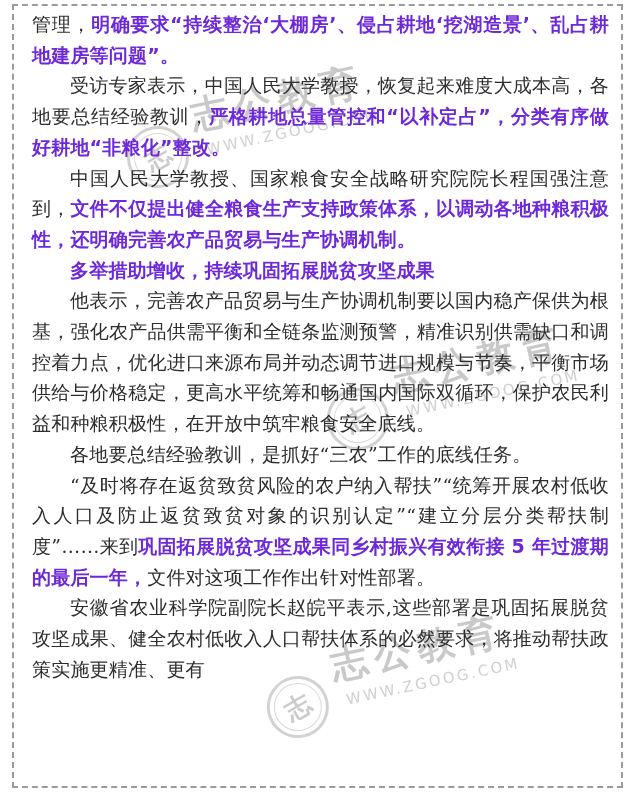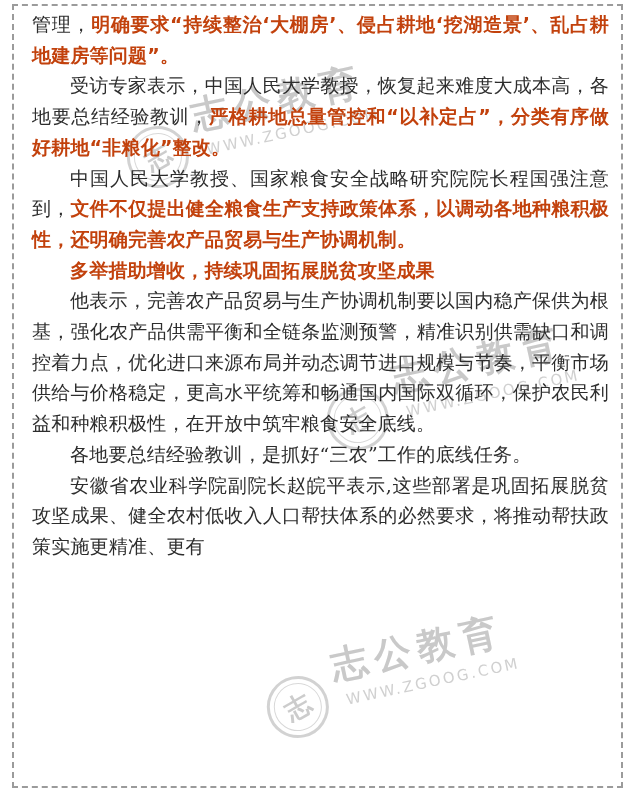--- a/index.html
+++ b/index.html
@@ -37,21 +37,21 @@
     margin: 0;
     font-size: 19px;
     line-height: 30.7px;
     text-align: justify;
     color: #2d2d2d;
     letter-spacing: 0.2px;
   }
   .para.indent { text-indent: 2em; }
   .run.bold {
     font-weight: bold;
-    color: #c2410c;
+    color: #6d28d9;
     font-family: "DejaVu Sans", "Liberation Sans", sans-serif;
   }
   
   .wm {
     position: absolute;
     z-index: 0;
     transform: rotate(-12deg);
     color: #c4c4c4;
     opacity: 0.85;
     white-space: nowrap;
@@ -149,16 +149,17 @@
     </div>
   </div>
 
   <div class="content">
       <p class="para"><span class="run">管理，</span><span class="run bold">明确要求“持续整治‘大棚房’、侵占耕地‘挖湖造景’、乱占耕地建房等问题”。</span></p>
       <p class="para indent"><span class="run">受访专家表示，中国人民大学教授，恢复起来难度大成本高，各地要总结经验教训，</span><span class="run bold">严格耕地总量管控和“以补定占”，分类有序做好耕地“非粮化”整改。</span></p>
       <p class="para indent"><span class="run">中国人民大学教授、国家粮食安全战略研究院院长程国强注意到，</span><span class="run bold">文件不仅提出健全粮食生产支持政策体系，以调动各地种粮积极性，还明确完善农产品贸易与生产协调机制。</span></p>
       <p class="para indent"><span class="run bold">多举措助增收，持续巩固拓展脱贫攻坚成果</span></p>
       <p class="para indent"><span class="run">他表示，完善农产品贸易与生产协调机制要以国内稳产保供为根基，强化农产品供需平衡和全链条监测预警，精准识别供需缺口和调控着力点，优化进口来源布局并动态调节进口规模与节奏，平衡市场供给与价格稳定，更高水平统筹和畅通国内国际双循环，保护农民利益和种粮积极性，在开放中筑牢粮食安全底线。</span></p>
       <p class="para indent"><span class="run">各地要总结经验教训，是抓好“三农”工作的底线任务。</span></p>
+      <p class="para indent"><span class="run">“及时将存在返贫致贫风险的农户纳入帮扶”“统筹开展农村低收入人口及防止返贫致贫对象的识别认定”“建立分层分类帮扶制度”……来到</span><span class="run bold">巩固拓展脱贫攻坚成果同乡村振兴有效衔接 5 年过渡期的最后一年，</span><span class="run">文件对这项工作作出针对性部署。</span></p>
       <p class="para indent"><span class="run">安徽省农业科学院副院长赵皖平表示,这些部署是巩固拓展脱贫攻坚成果、健全农村低收入人口帮扶体系的必然要求，将推动帮扶政策实施更精准、更有</span></p>
     </div>
 
 </div>
 
 </body></html>

